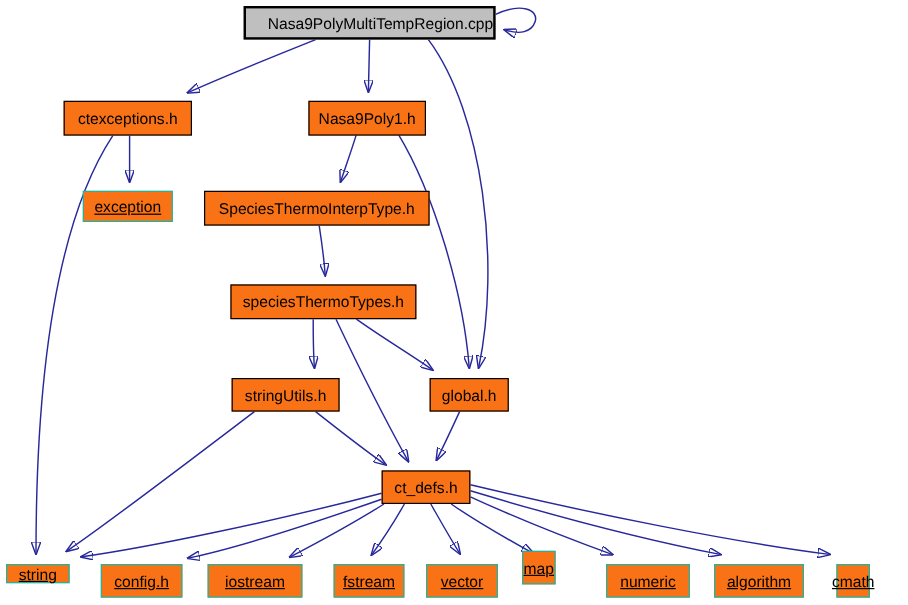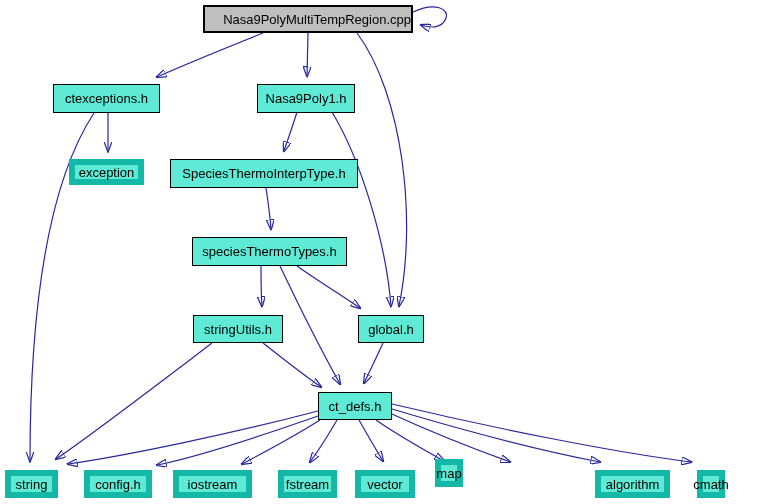--- a/index.html
+++ b/index.html
@@ -8,35 +8,36 @@
     width:757px;height:504px;
     background:#ffffff;
     font-family:"Liberation Sans", sans-serif;
     overflow:hidden;
   }
   .edges{position:absolute;left:0;top:0;width:757px;height:504px;}
   .edges path{fill:none;stroke:#28289d;stroke-width:1.2px;}
   .node{
     position:absolute;
     box-sizing:border-box;
-    background:#5eead4;
+    background:#f97316;
     border:1px solid #000000;
     color:#000000;
     font-size:13px;
     display:flex;align-items:center;justify-content:center;
     white-space:nowrap;
     z-index:2;
   }
   .node.current{
     background:#bfbfbf;
     border:2px solid #000000;
     justify-content:flex-end;
   }
   .node.plain{
-    border:6px solid #14b8a6;
+    border:1px solid #14b8a6;
+    text-decoration:underline;
   }
 </style>
 </head>
 <body>
 
 <div class="canvas">
 
   <svg class="edges" width="757" height="504" viewBox="0 0 757 504" xmlns="http://www.w3.org/2000/svg">
     <defs>
       <marker id="ah" markerWidth="11" markerHeight="8" refX="9.5" refY="4" orient="auto" markerUnits="userSpaceOnUse">
@@ -98,21 +99,21 @@
   </div>
 
   <div class="node" style="left:193px;top:315px;width:90px;height:28px">
     <span>stringUtils.h</span>
   </div>
 
   <div class="node" style="left:318px;top:392px;width:74px;height:28px">
     <span>ct_defs.h</span>
   </div>
 
-  <div class="node plain" style="left:5px;top:470px;width:53px;height:28px">
+  <div class="node plain" style="left:5px;top:470px;width:53px;height:16px">
     <span>string</span>
   </div>
 
   <div class="node plain" style="left:84px;top:470px;width:68px;height:28px">
     <span>config.h</span>
   </div>
 
   <div class="node plain" style="left:173px;top:470px;width:79px;height:28px">
     <span>iostream</span>
   </div>
@@ -122,20 +123,23 @@
   </div>
 
   <div class="node plain" style="left:355px;top:470px;width:60px;height:28px">
     <span>vector</span>
   </div>
 
   <div class="node plain" style="left:435px;top:459px;width:28px;height:28px">
     <span>map</span>
   </div>
 
+  <div class="node plain" style="left:505px;top:470px;width:70px;height:28px">
+    <span>numeric</span>
+  </div>
 
   <div class="node plain" style="left:595px;top:470px;width:75px;height:28px">
     <span>algorithm</span>
   </div>
 
   <div class="node plain" style="left:697px;top:470px;width:28px;height:28px">
     <span>cmath</span>
   </div>
 
 </div>

